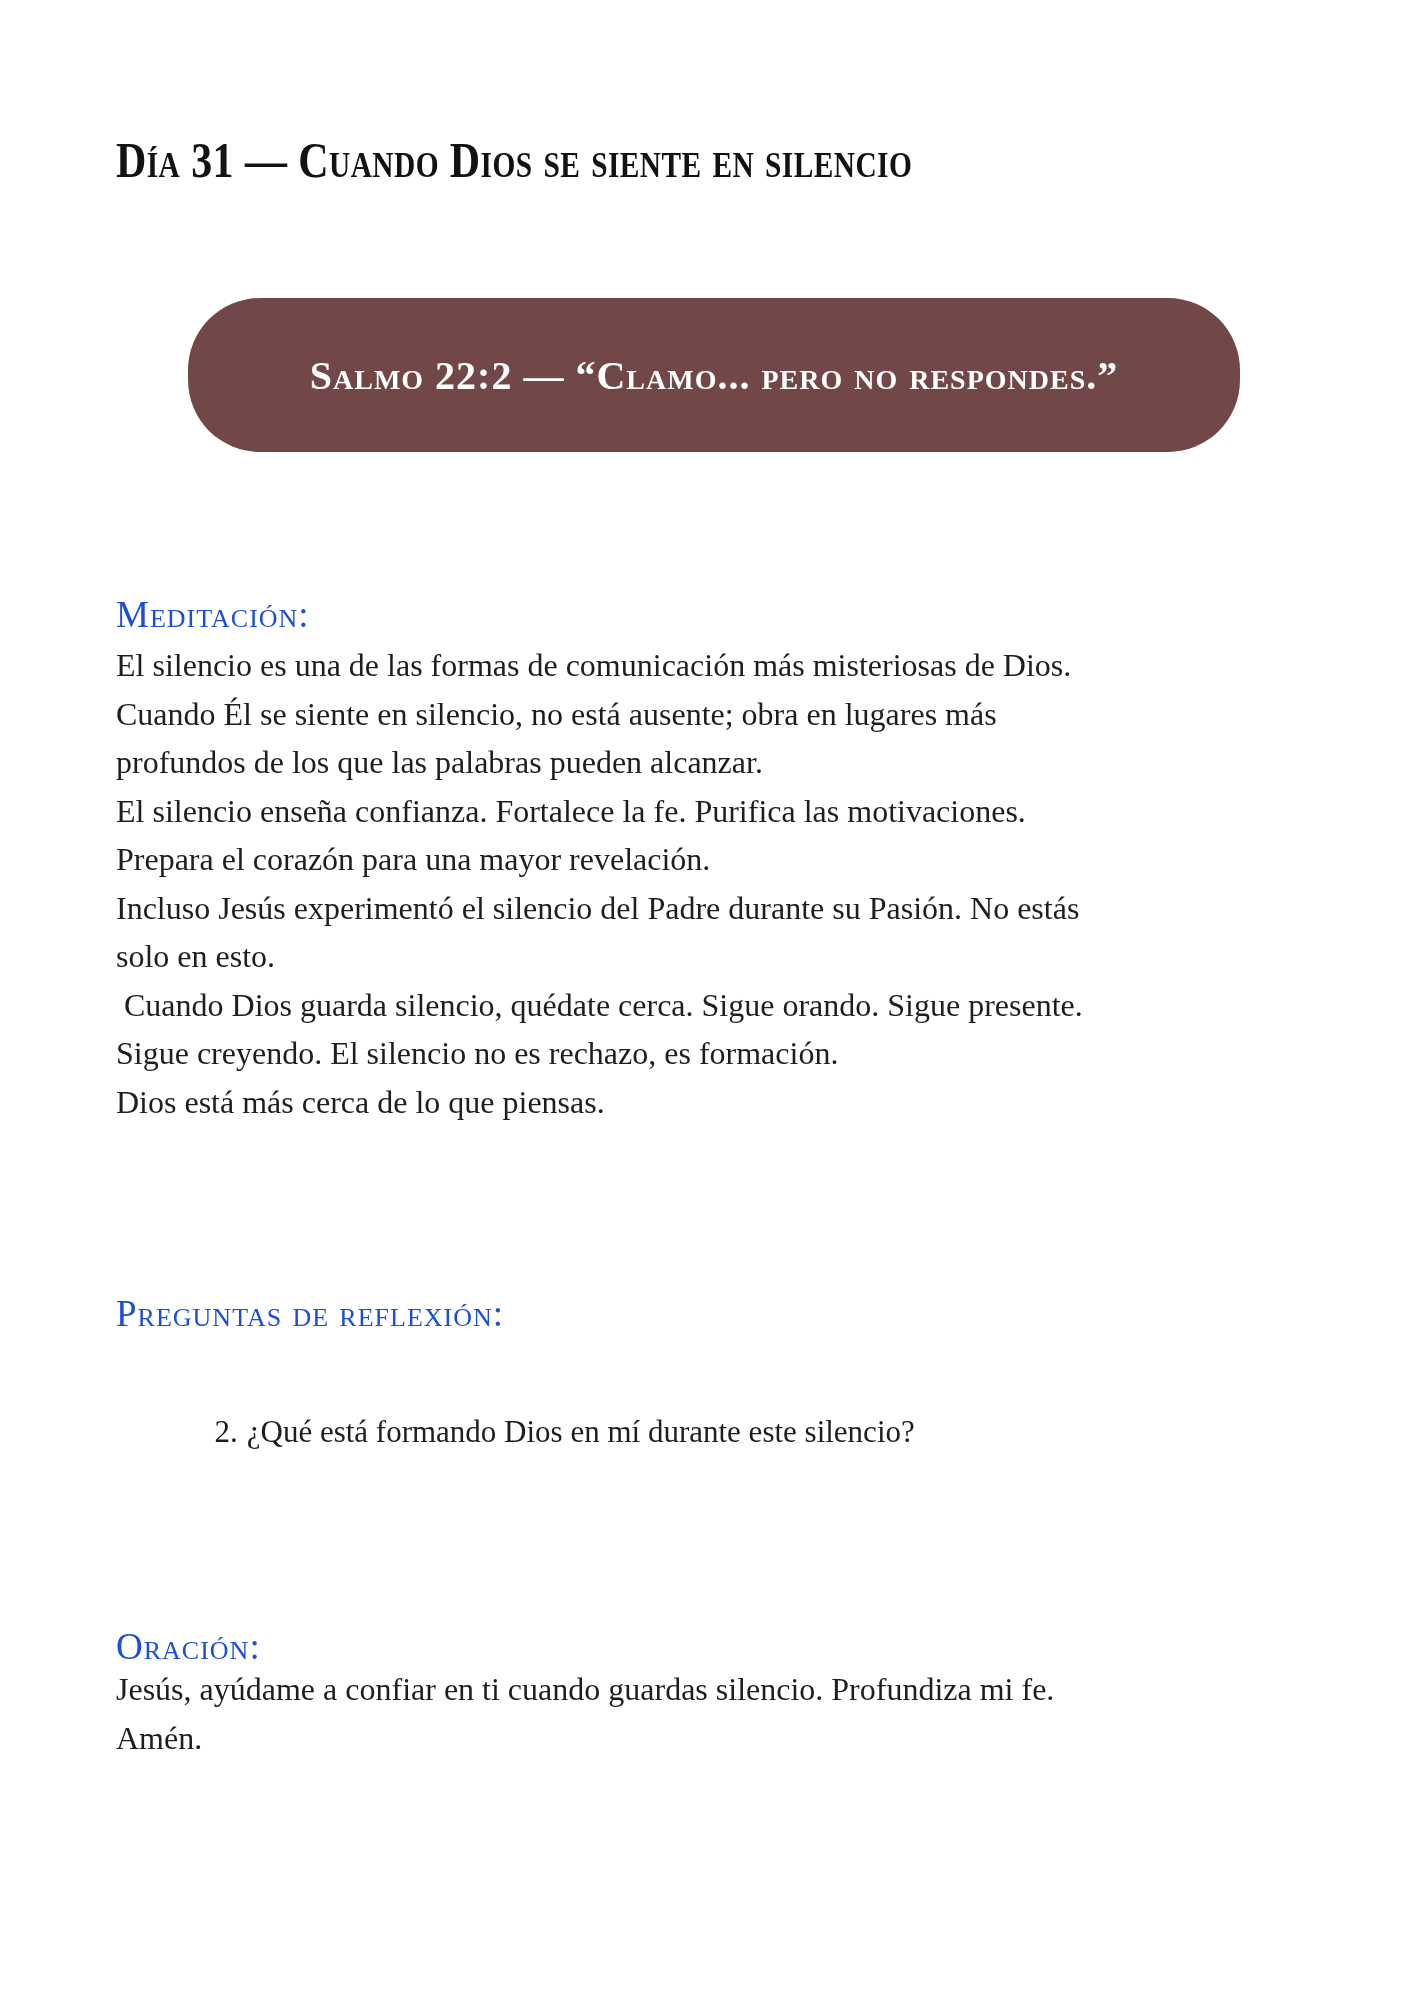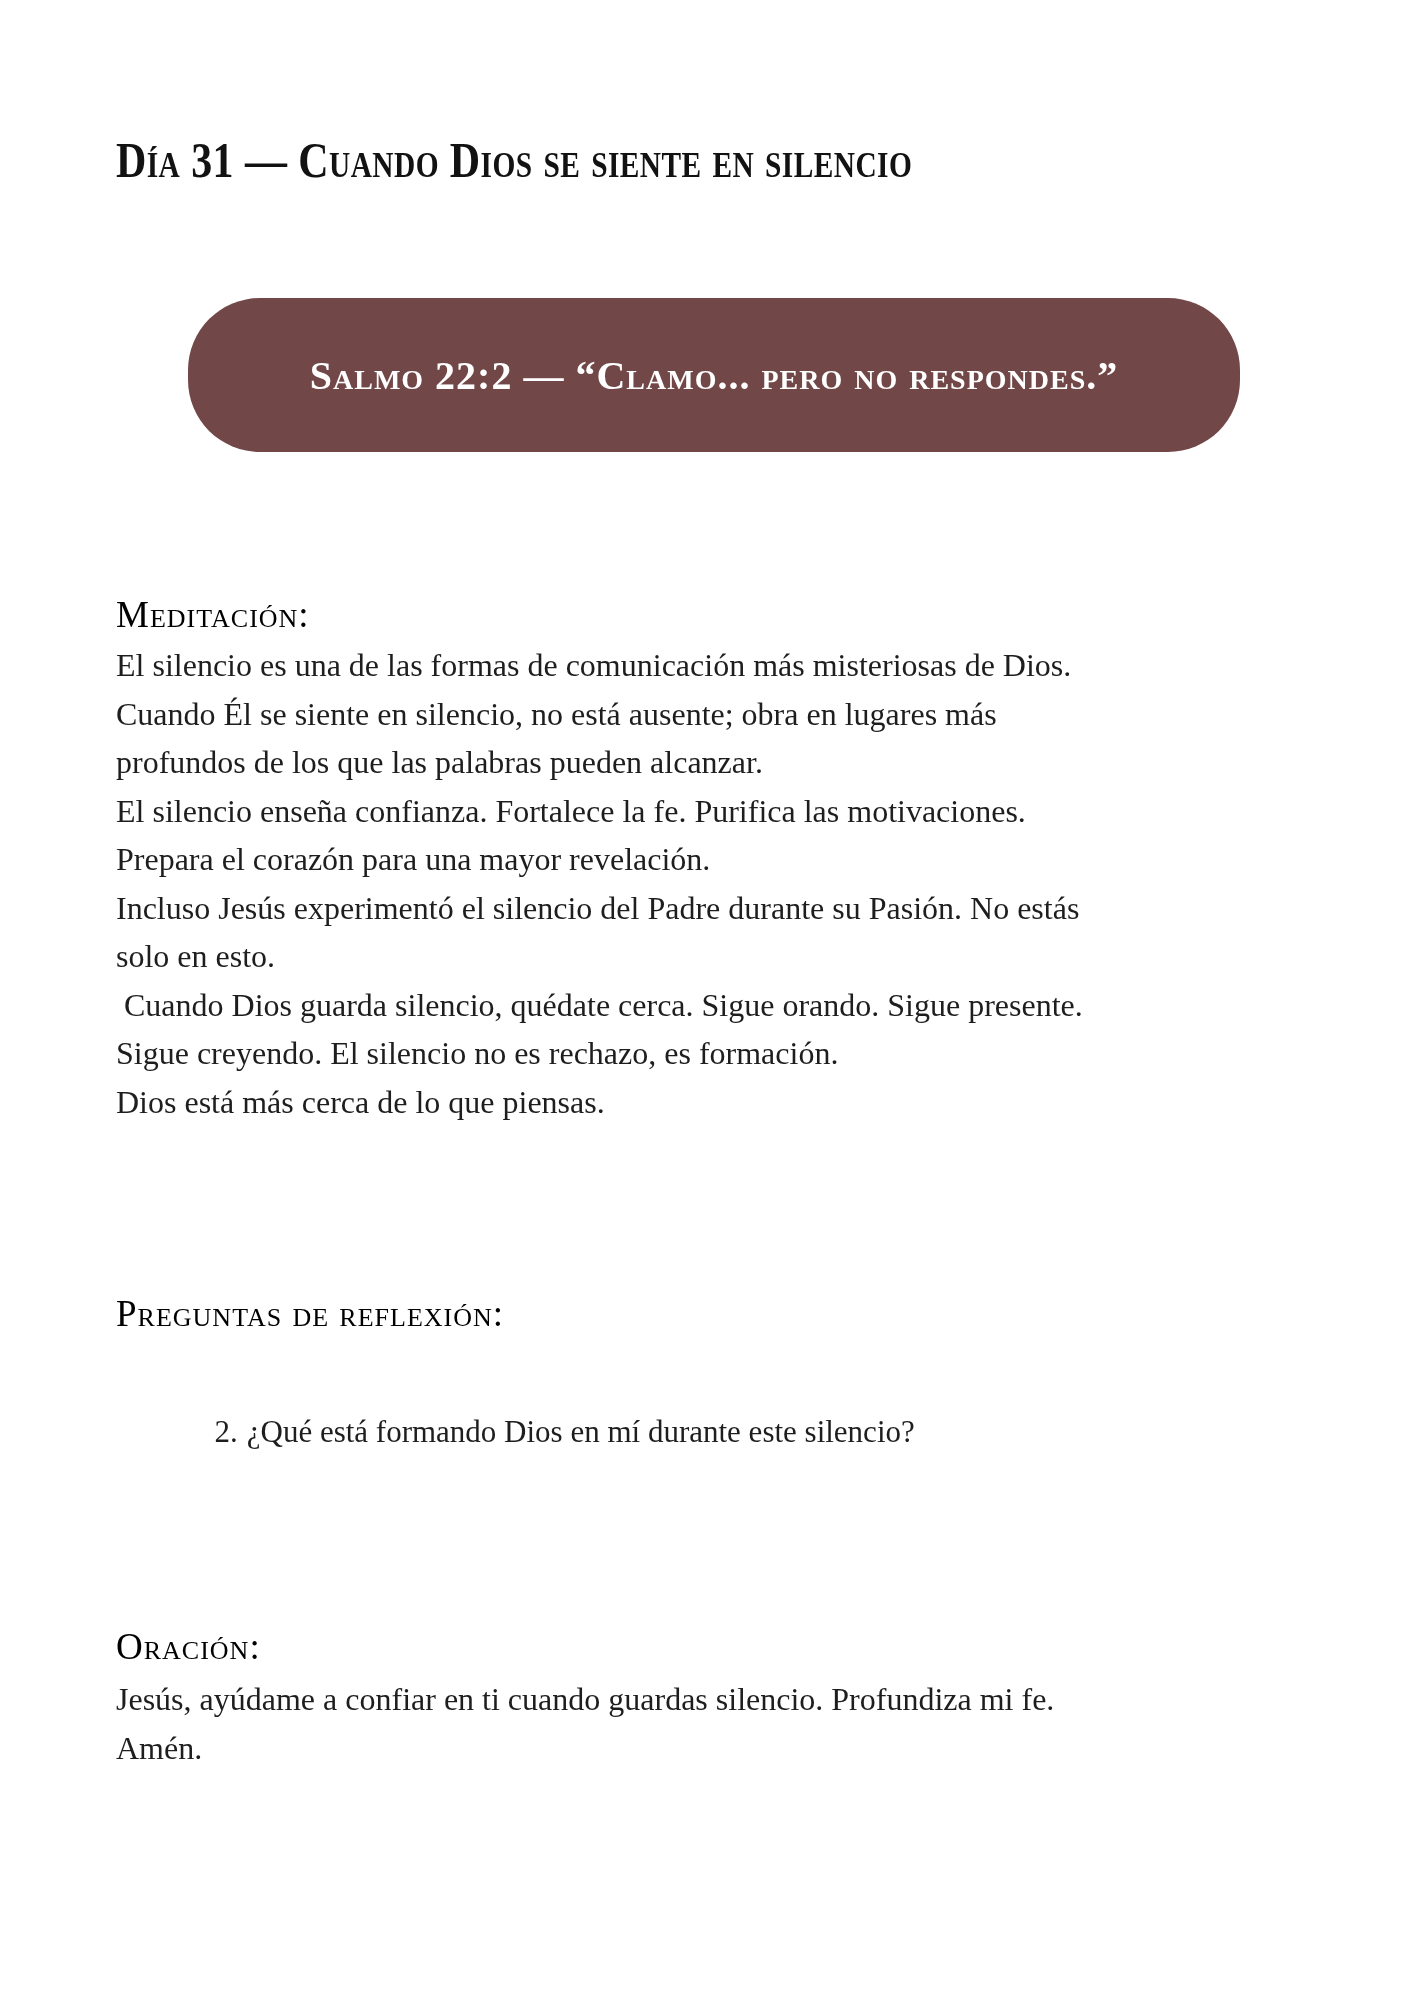--- a/index.html
+++ b/index.html
@@ -48,26 +48,26 @@
     font-weight: 700;
     font-size: 40px;
     letter-spacing: 1px;
     white-space: nowrap;
   }
   .section-heading {
     font-variant: small-caps;
     font-size: 37px;
     line-height: 1;
     letter-spacing: 1px;
-    color: #000000;
+    color: #1d4ed8;
     font-weight: 400;
   }
   .heading-meditation { margin-top: 144px; margin-bottom: 8px; }
   .heading-questions  { margin-top: 169px; margin-bottom: 26px; }
-  .heading-prayer     { margin-top: 123px; margin-bottom: 10px; }
+  .heading-prayer     { margin-top: 123px; margin-bottom: 0; }
   .body-line {
     font-size: 32px;
     line-height: 48.5px;
     white-space: pre-wrap;
   }
   .q-item {
     padding-left: 52px;
     font-size: 31px;
     line-height: 49px;
     white-space: pre-wrap;

